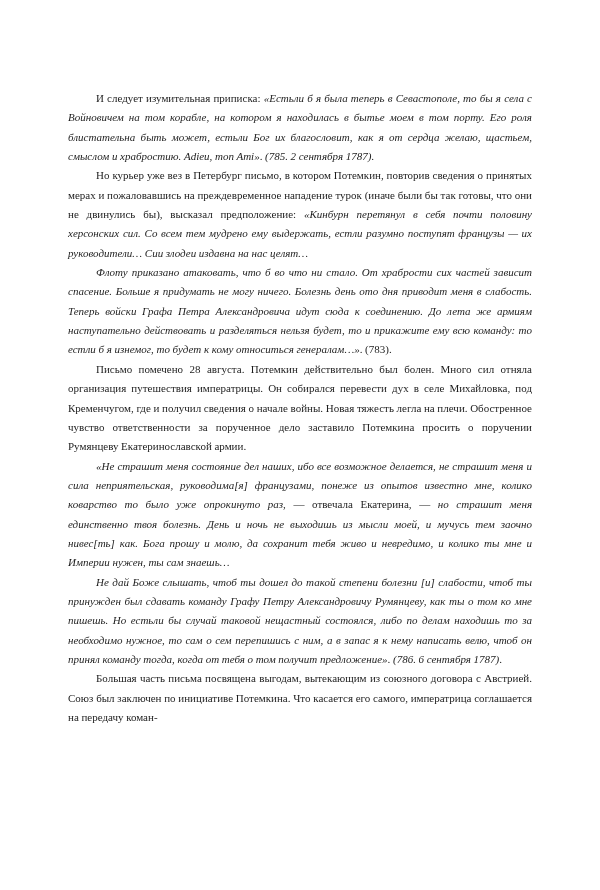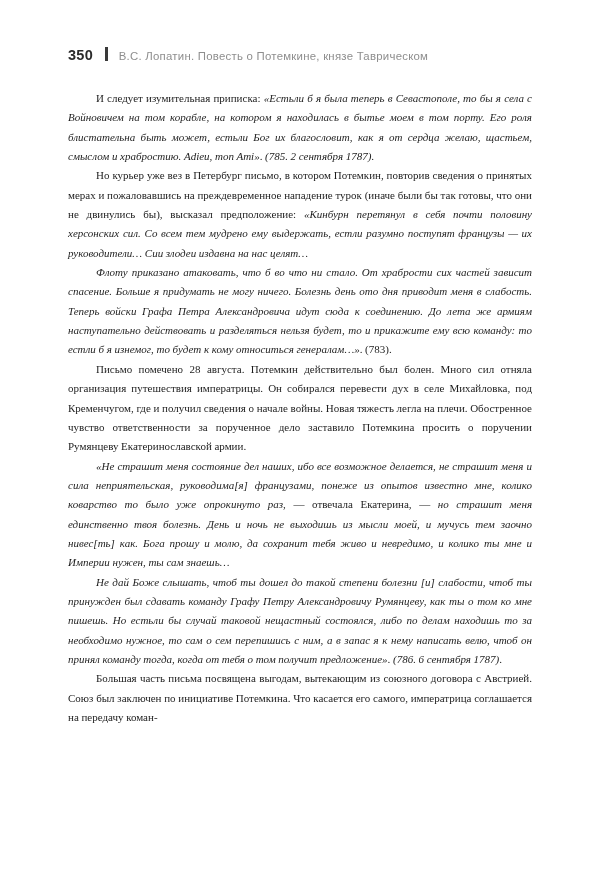--- a/index.html
+++ b/index.html
@@ -75,25 +75,20 @@
   }
   .ital {
     font-style: italic;
   }
 </style>
 </head>
 <body>
 
 <div class="page">
 
-  <div class="running-head">
-    <span class="folio">350</span>
-    <span class="head-rule"></span>
-    <span class="head-title">В.С. Лопатин. Повесть о Потемкине, князе Таврическом</span>
-  </div>
 
   <div class="text-block" id="body-text-block">
 
   <p class="para"><span class="rom">И следует изумительная приписка: </span><span class="ital">«Естьли б я была теперь в Севастополе, то бы я села с Войновичем на том корабле, на котором я находилась в бытье моем в том порту. Его роля блистательна быть может, естьли Бог их благословит, как я от сердца желаю, щастьем, смыслом и храбростию. Adieu, mon Ami»</span><span class="rom">. </span><span class="ital">(785. 2 сентября 1787)</span><span class="rom">.</span></p>
       <p class="para"><span class="rom">Но курьер уже вез в Петербург письмо, в котором Потемкин, повторив сведения о принятых мерах и пожаловавшись на преждевременное нападение турок (иначе были бы так готовы, что они не двинулись бы), высказал предположение: </span><span class="ital">«Кинбурн перетянул в себя почти половину херсонских сил. Со всем тем мудрено ему выдержать, естли разумно поступят французы — их руководители… Сии злодеи издавна на нас целят…</span></p>
       <p class="para"><span class="ital">Флоту приказано атаковать, что б во что ни стало. От храбрости сих частей зависит спасение. Больше я придумать не могу ничего. Болезнь день ото дня приводит меня в слабость. Теперь войски Графа Петра Александровича идут сюда к соединению. До лета же армиям наступательно действовать и разделяться нельзя будет, то и прикажите ему всю команду: то естли б я изнемог, то будет к кому относиться генералам…»</span><span class="rom">. (783).</span></p>
       <p class="para"><span class="rom">Письмо помечено 28 августа. Потемкин действительно был болен. Много сил отняла организация путешествия императрицы. Он собирался перевести дух в селе Михайловка, под Кременчугом, где и получил сведения о начале войны. Новая тяжесть легла на плечи. Обостренное чувство ответственности за порученное дело заставило Потемкина просить о поручении Румянцеву Екатеринославской армии.</span></p>
       <p class="para"><span class="ital">«Не страшит меня состояние дел наших, ибо все возможное делается, не страшит меня и сила неприятельская, руководима[я] французами, понеже из опытов известно мне, колико коварство то было уже опрокинуто раз, </span><span class="rom">— отвечала Екатерина, — </span><span class="ital">но страшит меня единственно твоя болезнь. День и ночь не выходишь из мысли моей, и мучусь тем заочно нивес[ть] как. Бога прошу и молю, да сохранит тебя живо и невредимо, и колико ты мне и Империи нужен, ты сам знаешь…</span></p>
       <p class="para"><span class="ital">Не дай Боже слышать, чтоб ты дошел до такой степени болезни [и] слабости, чтоб ты принужден был сдавать команду Графу Петру Александровичу Румянцеву, как ты о том ко мне пишешь. Но естьли бы случай таковой нещастный состоялся, либо по делам находишь то за необходимо нужное, то сам о сем перепишись с ним, а в запас я к нему написать велю, чтоб он принял команду тогда, когда от тебя о том получит предложение»</span><span class="rom">. </span><span class="ital">(786. 6 сентября 1787)</span><span class="rom">.</span></p>
       <p class="para"><span class="rom">Большая часть письма посвящена выгодам, вытекающим из союзного договора с Австрией. Союз был заключен по инициативе Потемкина. Что касается его самого, императрица соглашается на передачу коман-</span></p>

